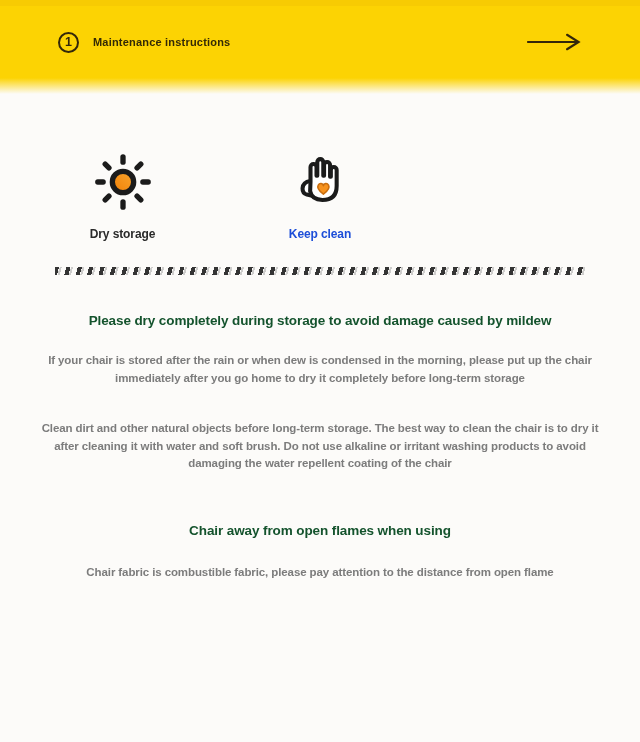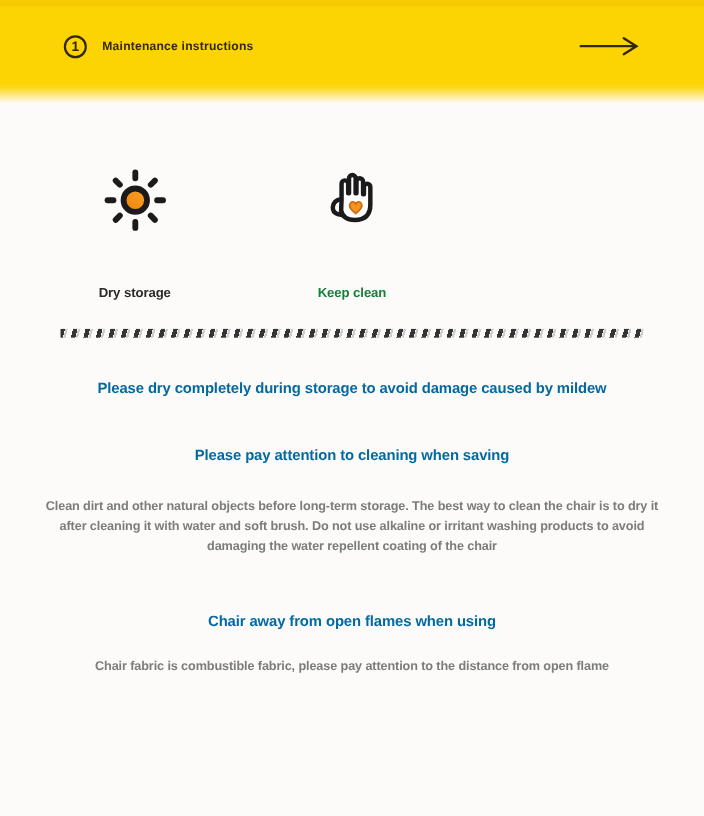--- a/index.html
+++ b/index.html
@@ -44,47 +44,47 @@
     height:16px;
     background:linear-gradient(180deg,#FCD303 0%,#FCFBF9 100%);
   }
   
   .features {
     margin-top:54px;
     padding-left:40px;
     display:grid;
     grid-template-columns:165px 230px 165px;
   }
-  .feature { display:flex; flex-direction:column; align-items:center;gap:32px; }
+  .feature { display:flex; flex-direction:column; align-items:center; }
   .icon-box { height:68px; display:flex; align-items:center; justify-content:center; }
   .feature-label {
     margin-top:12px;
     font-size:12px;
     font-weight:bold;
-    color:#15803d;
+    color:#1d4ed8;
     text-align:center;
     line-height:1.1;
     letter-spacing:-.1px;
   }
   .feature-label.dark { color:#2A2A2A; }
   .feature-label.left { width:135px; text-align:left; }
   
   .divider {
     height:8px;
     margin:26px 55px 0 55px;
     background:
       repeating-linear-gradient(105deg, transparent 0 4.5px, rgba(130,130,130,.38) 4.5px 6.5px, transparent 6.5px 11px),
       repeating-linear-gradient(105deg, #343434 0 4px, transparent 4px 11px);
   }
   
   .section-heading {
     text-align:center;
     font-size:13.5px;
     font-weight:bold;
-    color:#0369a1;
+    color:#14532d;
     letter-spacing:-.1px;
     padding:0 22px;
   }
   .section-body {
     margin:0 auto;
     width:572px;
     text-align:center;
     font-size:11.5px;
     font-weight:bold;
     color:#7C7C7C;
@@ -168,23 +168,23 @@
     <div class="feature-label">Keep clean</div>
   </div>
 
 
 </div>
 
 <div class="divider"></div>
 
 <div class="section s1">
   <div class="section-heading">Please dry completely during storage to avoid damage caused by mildew</div>
+  <div class="section-body">If your chair is stored after the rain or when dew is condensed in the morning, please put up the chair immediately after you go home to dry it completely before long-term storage</div>
 </div>
 
 <div class="section s2">
-  <div class="section-heading">Please pay attention to cleaning when saving</div>
   <div class="section-body">Clean dirt and other natural objects before long-term storage. The best way to clean the chair is to dry it after cleaning it with water and soft brush. Do not use alkaline or irritant washing products to avoid damaging the water repellent coating of the chair</div>
 </div>
 
 <div class="section s3">
   <div class="section-heading">Chair away from open flames when using</div>
   <div class="section-body">Chair fabric is combustible fabric, please pay attention to the distance from open flame</div>
 </div>
 
 </body></html>

